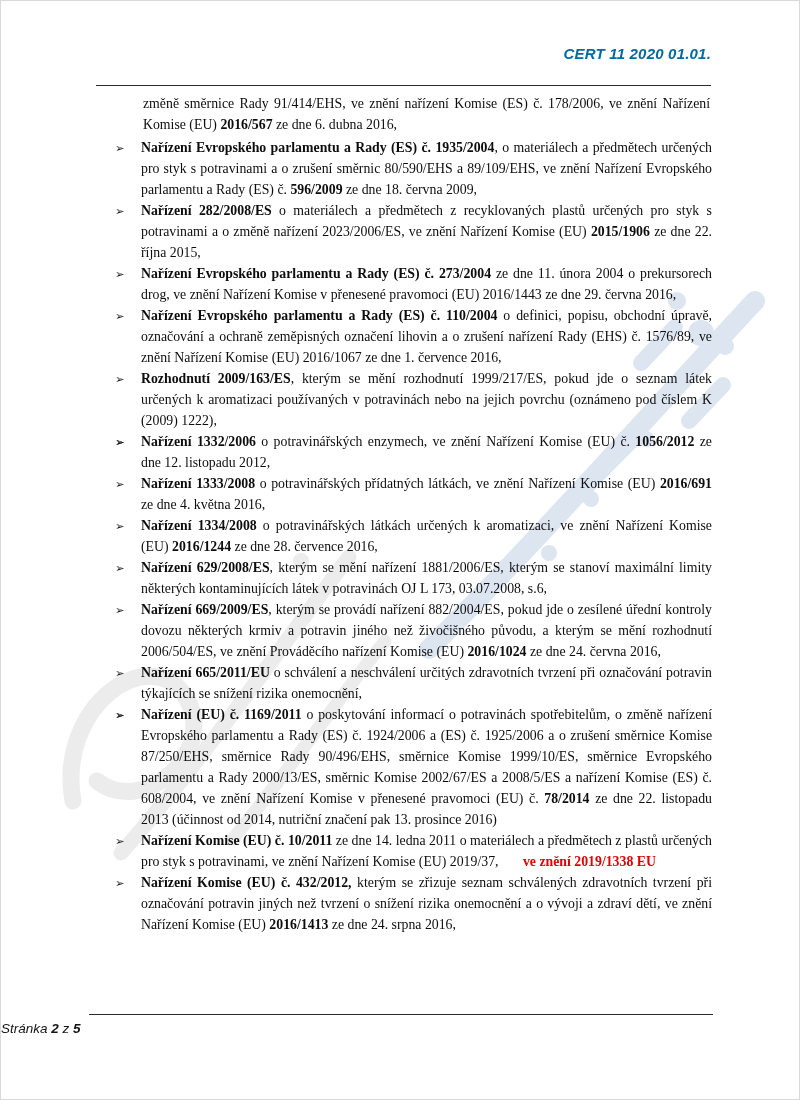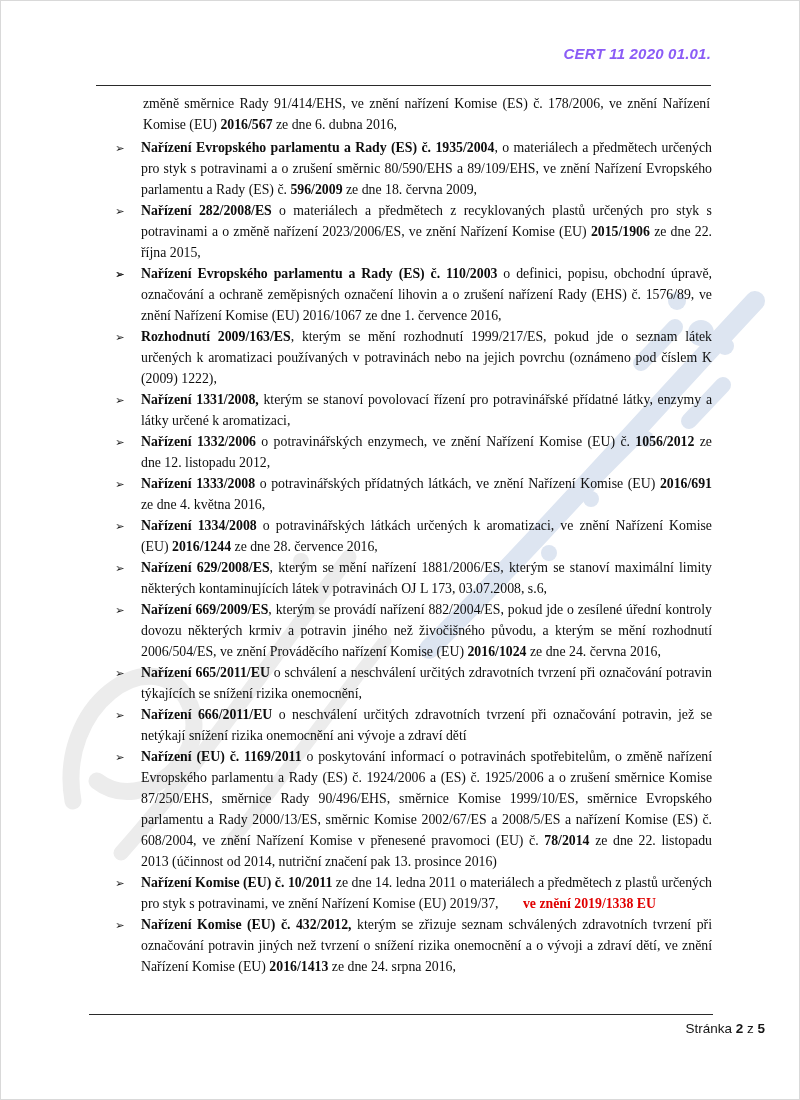--- a/index.html
+++ b/index.html
@@ -5,21 +5,21 @@
   html,body{margin:0;padding:0;background:#fff;}
   .page{
     position:relative;width:800px;height:1100px;background:#ffffff;
     overflow:hidden;font-family:"Liberation Serif",serif;color:#0d0d0d;
     box-sizing:border-box;border:1px solid #d9d9d9;
   }
   .watermark{position:absolute;top:0;left:0;z-index:0;pointer-events:none;}
   .header{
     position:absolute;top:44px;left:95px;width:615px;z-index:1;
     text-align:right;font-family:"Liberation Sans",sans-serif;
-    font-style:italic;font-weight:bold;font-size:15px;color:#8b5cf6;
+    font-style:italic;font-weight:bold;font-size:15px;color:#0369a1;
     letter-spacing:.2px;
   }
   .top-rule{
     position:absolute;top:84px;left:95px;width:615px;z-index:1;
     border:none;border-top:1.5px solid #2a2a2a;margin:0;
   }
   .content{
     position:absolute;top:90px;left:95px;width:616px;z-index:1;
     font-size:13.8px;line-height:21px;text-align:justify;
   }
@@ -30,22 +30,22 @@
     font-family:"DejaVu Sans",sans-serif;font-size:11.5px;color:#1a1a1a;
   }
   .bold{font-weight:bold;}
   .red{color:var(--red,#e00000);font-weight:bold;margin-left:21px;}
   .footer-rule{
     position:absolute;top:1013px;left:88px;width:624px;z-index:1;
     border:none;border-top:1.3px solid #2a2a2a;margin:0;
   }
   .footer-text{
     position:absolute;top:1020px;left:0;width:764px;z-index:1;
-    text-align:right;font-family:"Liberation Sans",sans-serif;
-    font-size:13.5px;color:#151515;
+    text-align:left;font-family:"Liberation Sans",sans-serif;
+    font-size:13.5px;color:#151515;font-style:italic;
   }
 </style>
 </head>
 <body>
 
 <div class="page">
 
   <svg class="watermark" width="800" height="1100" viewBox="0 0 800 1100" aria-hidden="true">
     <g fill="none" stroke-linecap="round" class="wm-gray-group">
       <path class="wm-gray" stroke-width="17" d="M 72 800 C 55 705, 150 638, 186 698 C 216 752, 142 816, 96 780" stroke="#ececec"></path>
@@ -73,31 +73,31 @@
     <span>CERT 11 2020 01.01.</span>
   </div>
 
   <hr class="top-rule">
 
   <div class="content">
     <p class="intro"><span>změně směrnice Rady 91/414/EHS, ve znění nařízení Komise (ES) č. 178/2006, ve znění Nařízení Komise (EU) </span><span class="bold">2016/567</span><span> ze dne 6. dubna 2016,</span></p>
     <div id="list">
         <div class="item"><span class="bullet">➢</span><span class="item-text"><span class="bold">Nařízení Evropského parlamentu a Rady (ES) č. 1935/2004</span><span>, o materiálech a předmětech určených pro styk s potravinami a o zrušení směrnic 80/590/EHS a 89/109/EHS, ve znění Nařízení Evropského parlamentu a Rady (ES) č. </span><span class="bold">596/2009</span><span> ze dne 18. června 2009,</span></span></div>
         <div class="item"><span class="bullet">➢</span><span class="item-text"><span class="bold">Nařízení 282/2008/ES</span><span> o materiálech a předmětech z recyklovaných plastů určených pro styk s potravinami a o změně nařízení 2023/2006/ES, ve znění Nařízení Komise (EU) </span><span class="bold">2015/1906</span><span> ze dne 22. října 2015,</span></span></div>
+        <div class="item"><span class="bullet">➢</span><span class="item-text"><span class="bold">Nařízení Evropského parlamentu a Rady (ES) č. 273/2004</span><span> ze dne 11. února 2004 o prekursorech drog, ve znění Nařízení Komise v přenesené pravomoci (EU) 2016/1443 ze dne 29. června 2016,</span></span></div>
+        <div class="item"><span class="bullet">➢</span><span class="item-text"><span class="bold">Nařízení Evropského parlamentu a Rady (ES) č. 110/2004</span><span> o definici, popisu, obchodní úpravě, označování a ochraně zeměpisných označení lihovin a o zrušení nařízení Rady (EHS) č. 1576/89, ve znění Nařízení Komise (EU) 2016/1067 ze dne 1. července 2016,</span></span></div>
+        <div class="item"><span class="bullet">➢</span><span class="item-text"><span class="bold">Rozhodnutí 2009/163/ES</span><span>, kterým se mění rozhodnutí 1999/217/ES, pokud jde o seznam látek určených k aromatizaci používaných v potravinách nebo na jejich povrchu (oznámeno pod číslem K (2009) 1222),</span></span></div>
         <div class="item"><span class="bullet">➢</span></div>
-        <div class="item"><span class="bullet">➢</span><span class="item-text"><span class="bold">Nařízení Evropského parlamentu a Rady (ES) č. 110/2003</span><span> o definici, popisu, obchodní úpravě, označování a ochraně zeměpisných označení lihovin a o zrušení nařízení Rady (EHS) č. 1576/89, ve znění Nařízení Komise (EU) 2016/1067 ze dne 1. července 2016,</span></span></div>
-        <div class="item"><span class="bullet">➢</span><span class="item-text"><span class="bold">Rozhodnutí 2009/163/ES</span><span>, kterým se mění rozhodnutí 1999/217/ES, pokud jde o seznam látek určených k aromatizaci používaných v potravinách nebo na jejich povrchu (oznámeno pod číslem K (2009) 1222),</span></span></div>
-        <div class="item"><span class="bullet">➢</span><span class="item-text"><span class="bold">Nařízení 1331/2008,</span><span> kterým se stanoví povolovací řízení pro potravinářské přídatné látky, enzymy a látky určené k aromatizaci,</span></span></div>
         <div class="item"><span class="bullet">➢</span><span class="item-text"><span class="bold">Nařízení 1332/2006</span><span> o potravinářských enzymech, ve znění Nařízení Komise (EU) č. </span><span class="bold">1056/2012</span><span> ze dne 12. listopadu 2012,</span></span></div>
         <div class="item"><span class="bullet">➢</span><span class="item-text"><span class="bold">Nařízení 1333/2008</span><span> o potravinářských přídatných látkách, ve znění Nařízení Komise (EU) </span><span class="bold">2016/691</span><span> ze dne 4. května 2016,</span></span></div>
         <div class="item"><span class="bullet">➢</span><span class="item-text"><span class="bold">Nařízení 1334/2008</span><span> o potravinářských látkách určených k aromatizaci, ve znění Nařízení Komise (EU) </span><span class="bold">2016/1244</span><span> ze dne 28. července 2016,</span></span></div>
         <div class="item"><span class="bullet">➢</span><span class="item-text"><span class="bold">Nařízení 629/2008/ES</span><span>, kterým se mění nařízení 1881/2006/ES, kterým se stanoví maximální limity některých kontaminujících látek v potravinách OJ L 173, 03.07.2008, s.6,</span></span></div>
         <div class="item"><span class="bullet">➢</span><span class="item-text"><span class="bold">Nařízení 669/2009/ES</span><span>, kterým se provádí nařízení 882/2004/ES, pokud jde o zesílené úřední kontroly dovozu některých krmiv a potravin jiného než živočišného původu, a kterým se mění rozhodnutí 2006/504/ES, ve znění Prováděcího nařízení Komise (EU) </span><span class="bold">2016/1024</span><span> ze dne 24. června 2016,</span></span></div>
         <div class="item"><span class="bullet">➢</span><span class="item-text"><span class="bold">Nařízení 665/2011/EU</span><span> o schválení a neschválení určitých zdravotních tvrzení při označování potravin týkajících se snížení rizika onemocnění,</span></span></div>
-        <div class="item"><span class="bullet">➢</span><span class="item-text"><span class="bold">Nařízení 666/2011/EU</span><span> o neschválení určitých zdravotních tvrzení při označování potravin, jež se netýkají snížení rizika onemocnění ani vývoje a zdraví dětí</span></span></div>
+        <div class="item"><span class="bullet">➢</span></div>
         <div class="item"><span class="bullet">➢</span><span class="item-text"><span class="bold">Nařízení (EU) č. 1169/2011</span><span>  o poskytování informací o potravinách spotřebitelům, o změně nařízení Evropského parlamentu a Rady (ES) č. 1924/2006 a (ES) č. 1925/2006 a o zrušení směrnice Komise 87/250/EHS, směrnice Rady 90/496/EHS, směrnice Komise 1999/10/ES, směrnice Evropského parlamentu a Rady 2000/13/ES, směrnic Komise 2002/67/ES a 2008/5/ES a nařízení Komise (ES) č. 608/2004, ve znění Nařízení Komise v přenesené pravomoci (EU) č. </span><span class="bold">78/2014</span><span> ze dne 22. listopadu 2013 (účinnost od 2014, nutriční značení pak 13. prosince 2016)</span></span></div>
         <div class="item"><span class="bullet">➢</span><span class="item-text"><span class="bold">Nařízení Komise (EU) č. 10/2011</span><span> ze dne 14. ledna 2011 o materiálech a předmětech z plastů určených pro styk s potravinami, ve znění Nařízení Komise (EU) 2019/37, </span><span class="red">ve znění 2019/1338 EU</span></span></div>
         <div class="item"><span class="bullet">➢</span><span class="item-text"><span class="bold">Nařízení Komise (EU) č. 432/2012,</span><span> kterým se zřizuje seznam schválených zdravotních tvrzení při označování potravin jiných než tvrzení o snížení rizika onemocnění a o vývoji a zdraví dětí, ve znění Nařízení Komise (EU) </span><span class="bold">2016/1413</span><span> ze dne 24. srpna 2016,</span></span></div>
       </div>
   </div>
 
   <hr class="footer-rule">
   <div class="footer-text"><span>Stránka </span><span class="bold">2</span><span> z </span><span class="bold">5</span></div>
 
 </div>

